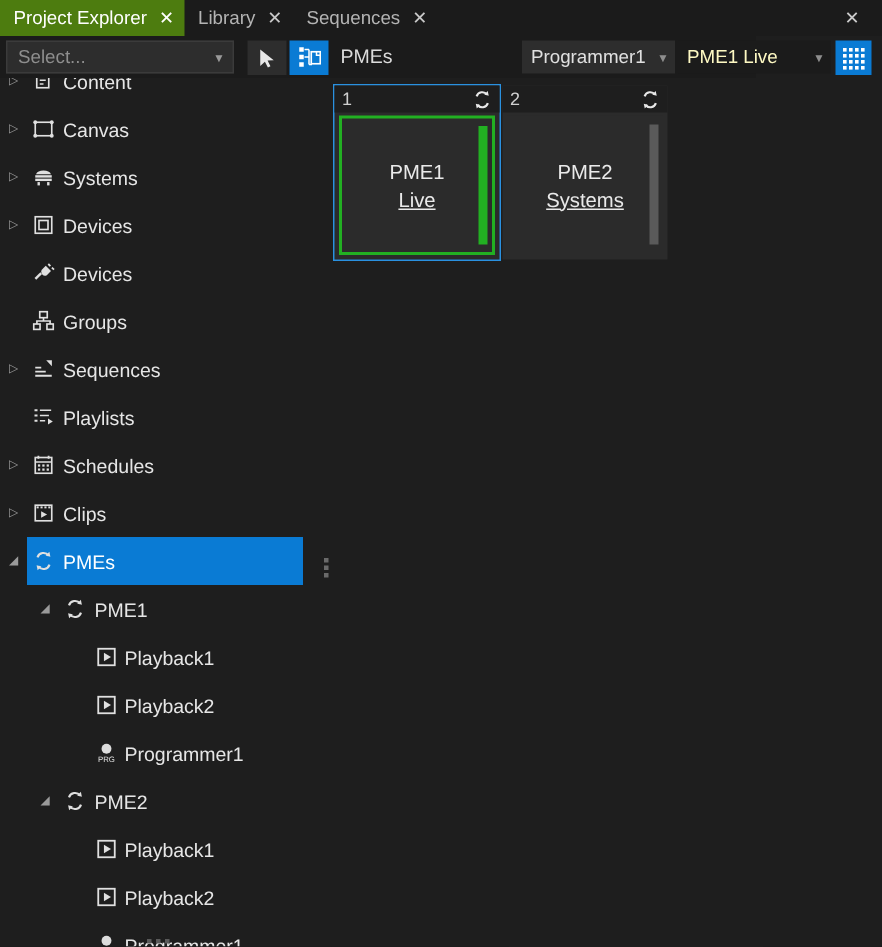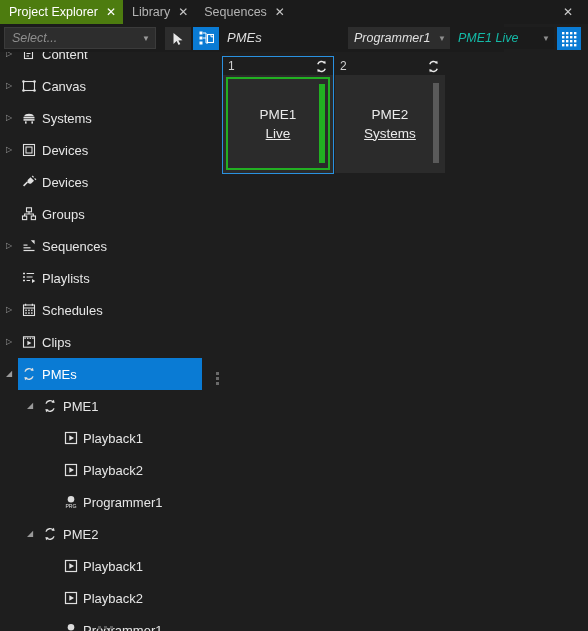--- a/index.html
+++ b/index.html
@@ -32,21 +32,20 @@
   .win-close {
     position: absolute; right: 0; top: 0; width: 40px; height: 24px;
     display: flex; align-items: center; justify-content: center;
     color: #cccccc; font-size: 12px; font-family: "DejaVu Sans", sans-serif;
   }
 
   
   .toolbar {
     position: absolute; top: 24px; left: 0; width: 504px; height: 28px;
     background: #1b1b1b;
-    font-style: italic;
   }
   .sel-combo {
     position: absolute; left: 4px; top: 3px; width: 152px; height: 22px;
     background: #2d2d2d; border: 1px solid #3b3b3b;
     display: flex; align-items: center;
   }
   .sel-combo .val {
     flex: 1; padding-left: 7px; color: #8e8e8e; font-size: 12.5px;
   }
   .sel-combo .caret {
@@ -66,21 +65,21 @@
   .prog-combo {
     position: absolute; left: 348px; top: 3px; width: 102px; height: 22px;
     background: #2d2d2d; display: flex; align-items: center;
   }
   .prog-combo .val { flex: 1; padding-left: 6px; color: #e0e0e0; font-size: 12.5px; }
   .prog-combo .caret { width: 16px; text-align: center; color: #8e8e8e; font-size: 8px; }
   .live-combo {
     position: absolute; left: 452px; top: 3px; width: 102px; height: 22px;
     background: #1b1b1b; display: flex; align-items: center;
   }
-  .live-combo .val { flex: 1; padding-left: 6px; color: #14b8a6; font-size: 12.5px; }
+  .live-combo .val { flex: 1; padding-left: 6px; color: #fef9c3; font-size: 12.5px; }
   .live-combo .caret { width: 16px; text-align: center; color: #8e8e8e; font-size: 8px; }
   .grid-btn {
     position: absolute; left: 557px; top: 3px; width: 24px; height: 23px;
     background: #0a7bd4; display: flex; align-items: center; justify-content: center;
   }
 
   
   .sidebar {
     position: absolute; left: 0; top: 52px; width: 214px; height: 579px;
     background: #1e1e1e; overflow: hidden;

